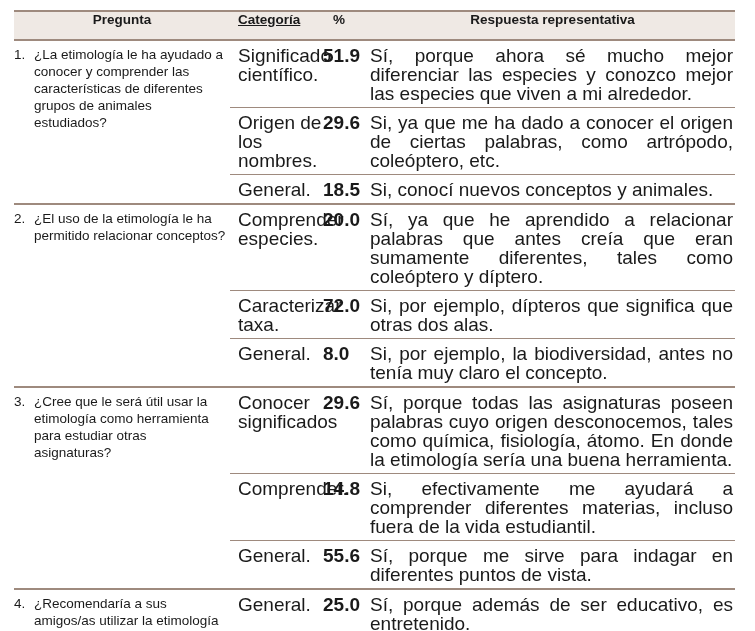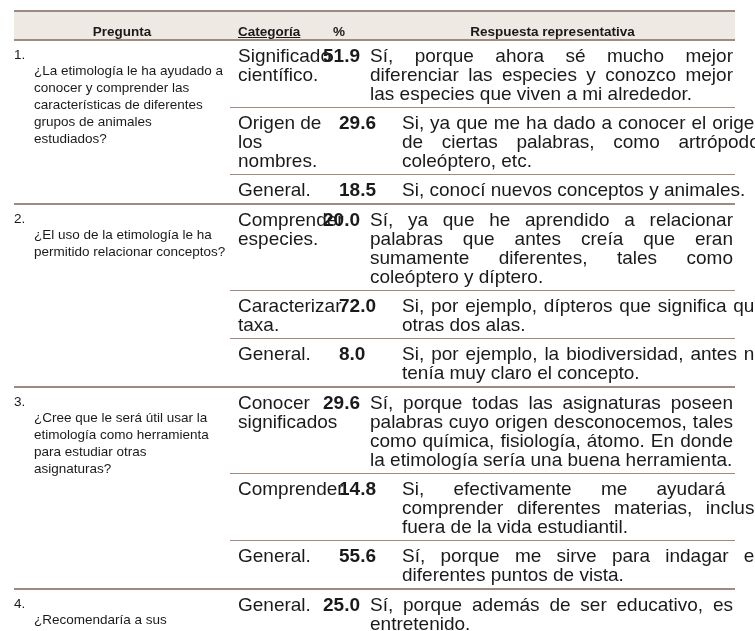--- a/index.html
+++ b/index.html
@@ -1,35 +1,35 @@
 <!DOCTYPE html>
 <html><head>
 <meta charset="utf-8">
 <style>
   html, body { margin: 0; padding: 0; background: #ffffff; }
   body { width: 755px; height: 631px; overflow: hidden; position: relative;
          font-family: "Liberation Sans", sans-serif; color: #1a1a1a; }
   .tbl { position: absolute; left: 14px; top: 10px; width: 721px; }
   .thead { display: flex; background: #efe9e4; border-top: 2px solid #9e8a7e; border-bottom: 2px solid #9e8a7e;
-           height: 27px; align-items: flex-end; font-weight: bold; font-size: 13.5px; }
+           height: 27px; align-items: flex-start; font-weight: bold; font-size: 13.5px; }
   .c-q { width: 216px; flex: none; }
   .c-c { width: 93px; flex: none; }
   .c-p { width: 47px; flex: none; }
   .c-r { width: 365px; flex: none; }
   .thead .c-q, .thead .c-c, .thead .c-p, .thead .c-r { text-align: center; }
   .thead .c-c { text-align: left; padding-left: 8px; box-sizing: border-box; text-decoration: underline; }
   .thead .c-p { text-align: left; padding-left: 10px; box-sizing: border-box; }
   .group { display: flex; border-bottom: 2px solid #9e8a7e; }
   .qcell { width: 216px; flex: none; font-size: 13.5px; line-height: 17px; padding: 5px 4px 0 0; box-sizing: border-box;
            display: flex; }
   .qnum { flex: none; width: 20px; }
-  .qtext { flex: 1; margin-top: 16px; }
+  .qtext { flex: 1; }
   .subs { width: 505px; flex: none; }
   .sub { display: flex; font-size: 19px; line-height: 19px; padding: 5px 0 4px 0; box-sizing: border-box; }
-  .sub + .sub { border-top: 1.5px solid #9e8a7e; gap: 16px; }
+  .sub + .sub { border-top: 1.5px solid #9e8a7e; }
   .sub .c-c { padding-left: 8px; box-sizing: border-box; }
   .sub .c-p { padding-right: 8px; box-sizing: border-box; font-weight: bold; }
   .sub .c-r { text-align: justify; padding-right: 2px; box-sizing: border-box; }
 </style>
 </head>
 <body>
 
 <div class="tbl">
   <div class="thead">
     <div class="c-q">Pregunta</div>

